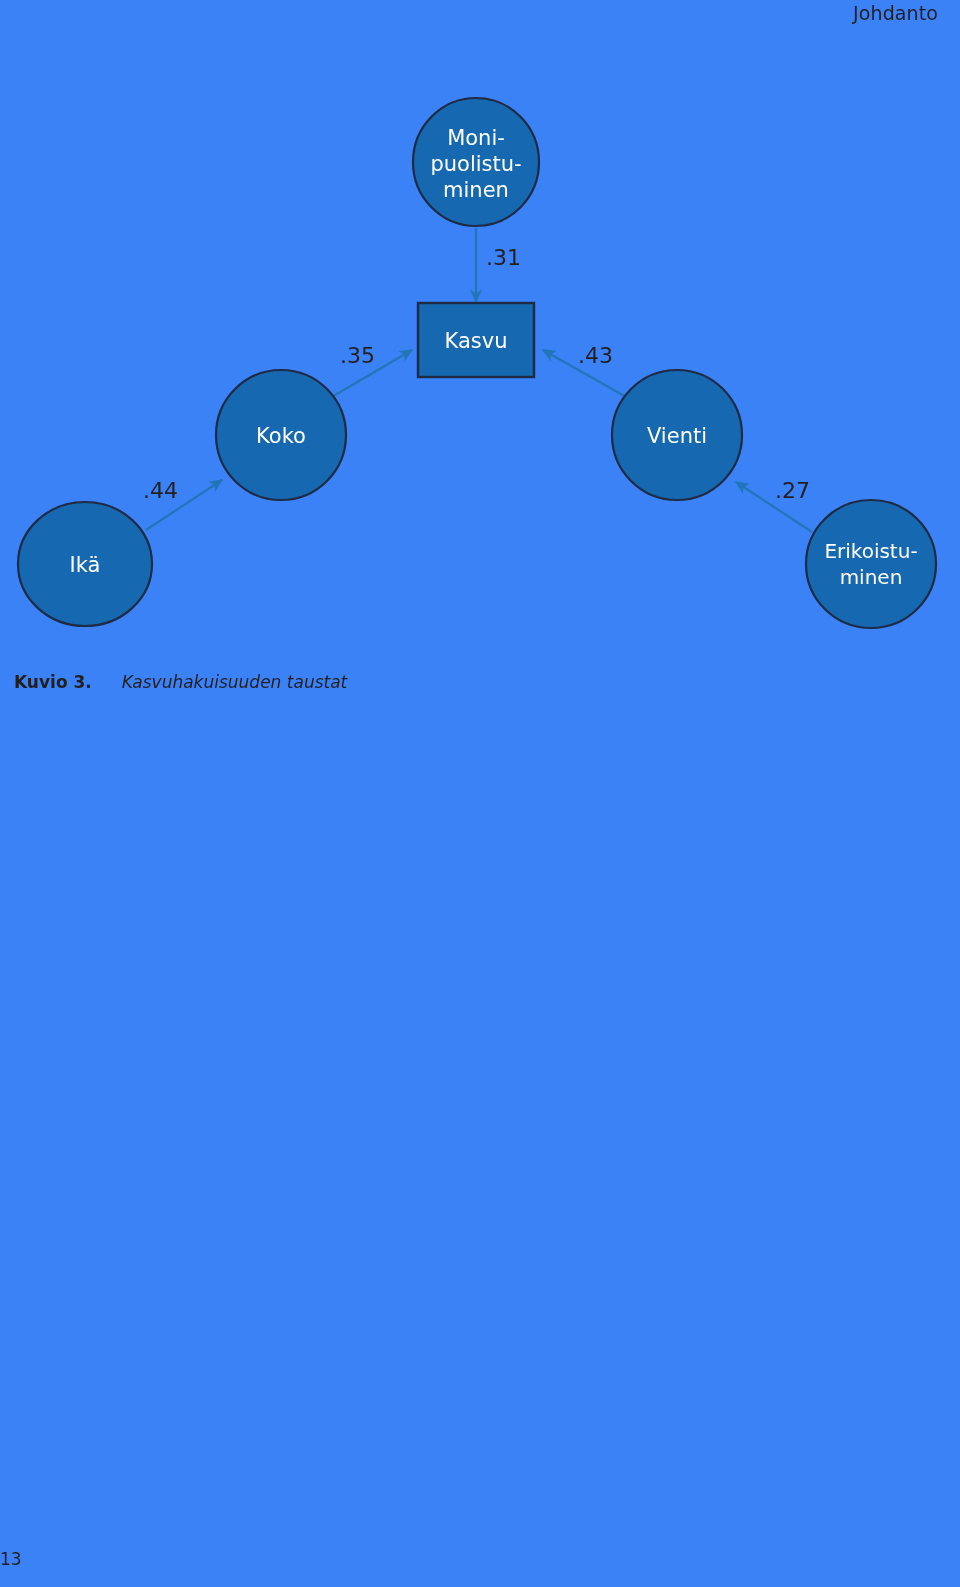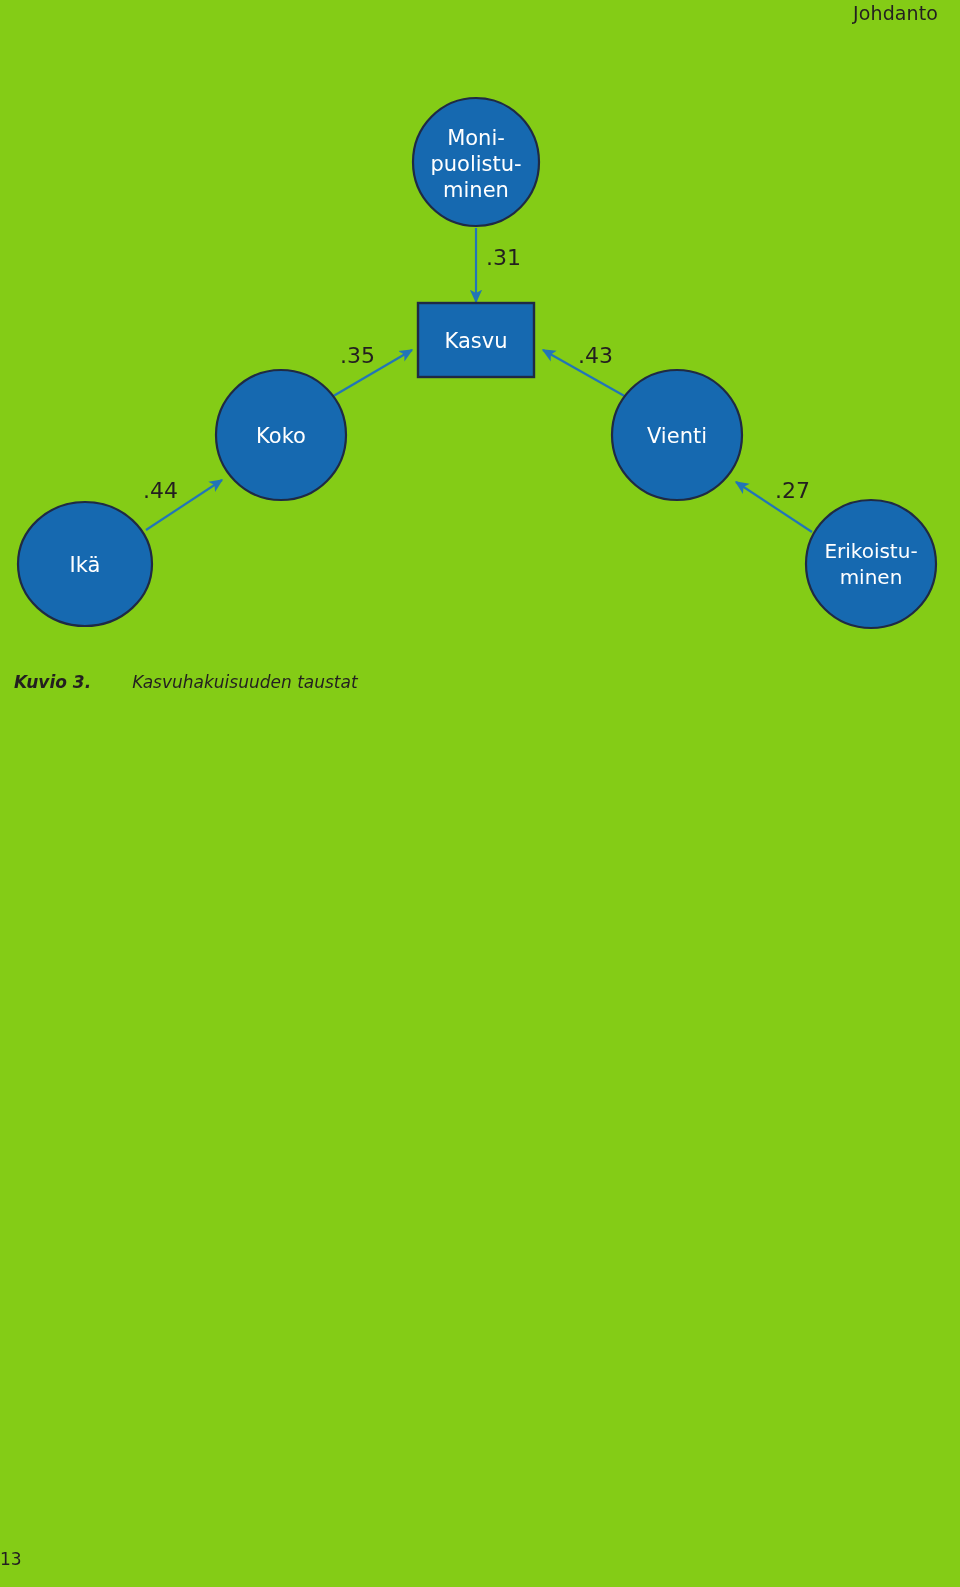--- a/index.html
+++ b/index.html
@@ -10,21 +10,21 @@
   body {
     width: 960px;
     height: 1587px;
     position: relative;
     font-family: "DejaVu Sans", "Liberation Sans", sans-serif;
     overflow: hidden;
   }
   .page {
     position: absolute;
     inset: 0;
-    background: #84cc16;
+    background: #3b82f6;
   }
   
   .running-head {
     position: absolute;
     top: 2px;
     right: 22px;
     font-family: "DejaVu Sans", "Liberation Sans", sans-serif;
     font-size: 19px;
     color: #231f20;
     letter-spacing: 0.1px;
@@ -62,29 +62,28 @@
     left: 14px;
     top: 672px;
     width: 600px;
     font-family: "DejaVu Serif", "Liberation Serif", serif;
     font-size: 17px;
     color: #231f20;
     white-space: nowrap;
   }
   .caption .cap-num {
     font-weight: bold;
-    font-style: italic;
     font-family: "DejaVu Sans", "Liberation Sans", sans-serif;
     font-size: 17px;
   }
   .caption .cap-text {
     font-style: italic;
     font-family: "DejaVu Sans", "Liberation Sans", sans-serif;
     font-size: 17px;
-    margin-left: 41px;
+    margin-left: 30px;
   }
   
   .folio {
     position: absolute;
     left: 0;
     right: 0;
     bottom: 18px;
     font-family: "DejaVu Sans", "Liberation Sans", sans-serif;
     font-size: 17px;
     color: #231f20;

